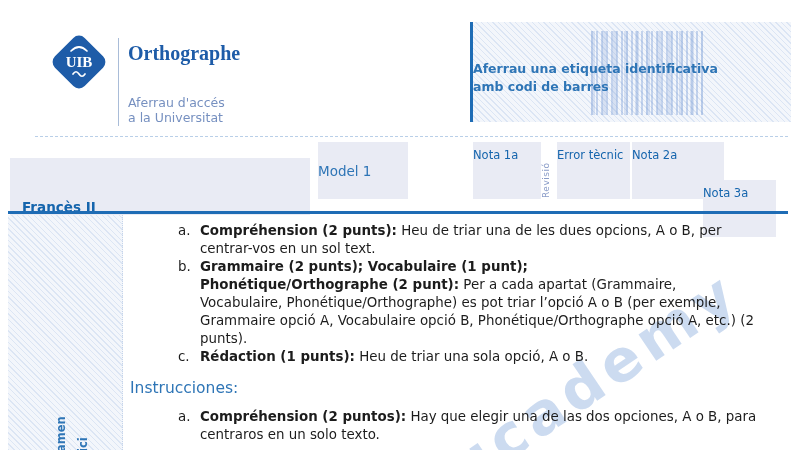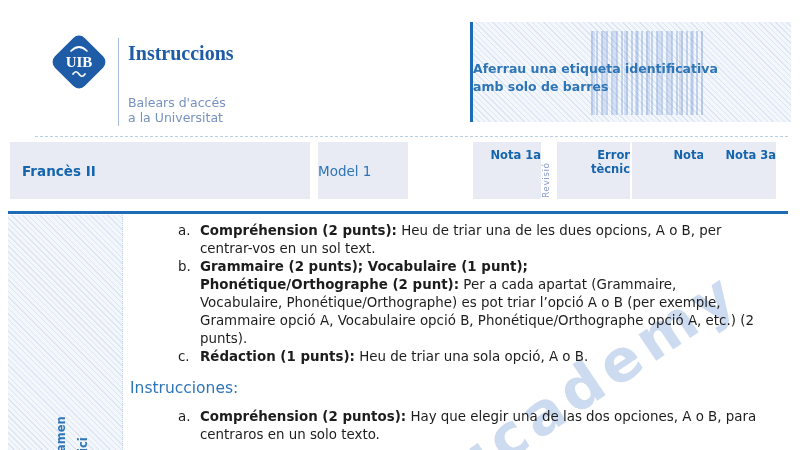--- a/index.html
+++ b/index.html
@@ -30,29 +30,29 @@
       repeating-linear-gradient(90deg, rgba(110,148,210,.40) 0 4px, transparent 4px 11px);
   }
   .barcode-text{
     position:absolute;left:0;right:0;top:38px;
     color:#2e75b6;font-size:12.5px;font-weight:bold;line-height:18px;
   }
   
   .dashed-line{position:absolute;left:35px;top:136px;width:753px;border-top:1px dashed #b9cfe8;}
   
   .hbox{position:absolute;top:142px;height:57px;background:#e9ebf4;}
-  .subject-box{left:10px;width:300px;display:flex;align-items:center;}
+  .subject-box{left:10px;width:300px;display:flex;align-items:flex-end;margin-top:16px;}
   .subject-box span{margin-left:12px;color:#1565ad;font-size:13.5px;font-weight:bold;}
   .model-box{left:318px;width:90px;display:flex;align-items:center;justify-content:flex-start;
     color:#2e75b6;font-size:13.5px;}
-  .grade-box{padding-top:6px;text-align:right;color:#1565ad;font-size:11.5px;font-weight:bold;box-sizing:border-box;}
+  .grade-box{padding-top:6px;text-align:left;color:#1565ad;font-size:11.5px;font-weight:normal;box-sizing:border-box;}
   .gb1{left:473px;width:68px;}
   .gb2{left:557px;width:73px;}
   .gb3{left:632px;width:92px;}
-  .gb4{left:703px;width:73px;}
+  .gb4{left:703px;width:73px;margin-top:38px;}
   .revision{
     position:absolute;left:541px;top:143px;height:55px;width:14px;
     writing-mode:vertical-rl;transform:rotate(180deg);
     color:#8a9cc8;font-size:9px;letter-spacing:.5px;
   }
   .header-rule{position:absolute;left:8px;top:211px;width:780px;height:3px;background:#1e6cb5;}
   
   .sidebar{
     position:absolute;left:8px;top:215px;width:114px;height:235px;
     background:
@@ -88,32 +88,32 @@
 <div class="logo-wrap">
   <svg width="62" height="62" viewBox="0 0 62 62">
     <rect x="10" y="10" width="42" height="42" rx="8" transform="rotate(45 31 31)" fill="#1e5ca8"></rect>
     <path d="M23 20 q8 -8 16 0" stroke="#ffffff" fill="none" stroke-width="1.7" stroke-linecap="round"></path>
     <text x="31" y="36" text-anchor="middle" fill="#ffffff" font-size="15" font-family="Liberation Serif, DejaVu Serif, serif" font-weight="bold">UIB</text>
     <path d="M25 43 q3 -4.5 6 0 q3 4.5 6 0" stroke="#ffffff" fill="none" stroke-width="1.7" stroke-linecap="round"></path>
   </svg>
 </div>
 <div class="logo-divider"></div>
 <div class="uni-name">
-  <div class="l1">Instruccions</div>
+  <div class="l1">Orthographe</div>
 </div>
 <div class="uni-sub">
-  <div>Balears d'accés</div>
+  <div>Aferrau d'accés</div>
   <div>a la Universitat</div>
 </div>
 
 <div class="barcode-box">
   <div class="barcode"></div>
   <div class="barcode-text">
     <div>Aferrau una etiqueta identificativa</div>
-    <div>amb solo de barres</div>
+    <div>amb codi de barres</div>
   </div>
 </div>
 
 <div class="dashed-line"></div>
 
 <div class="hbox subject-box">
   <span>Francès II</span>
 </div>
 <div class="hbox model-box">
   <span>Model 1</span>

